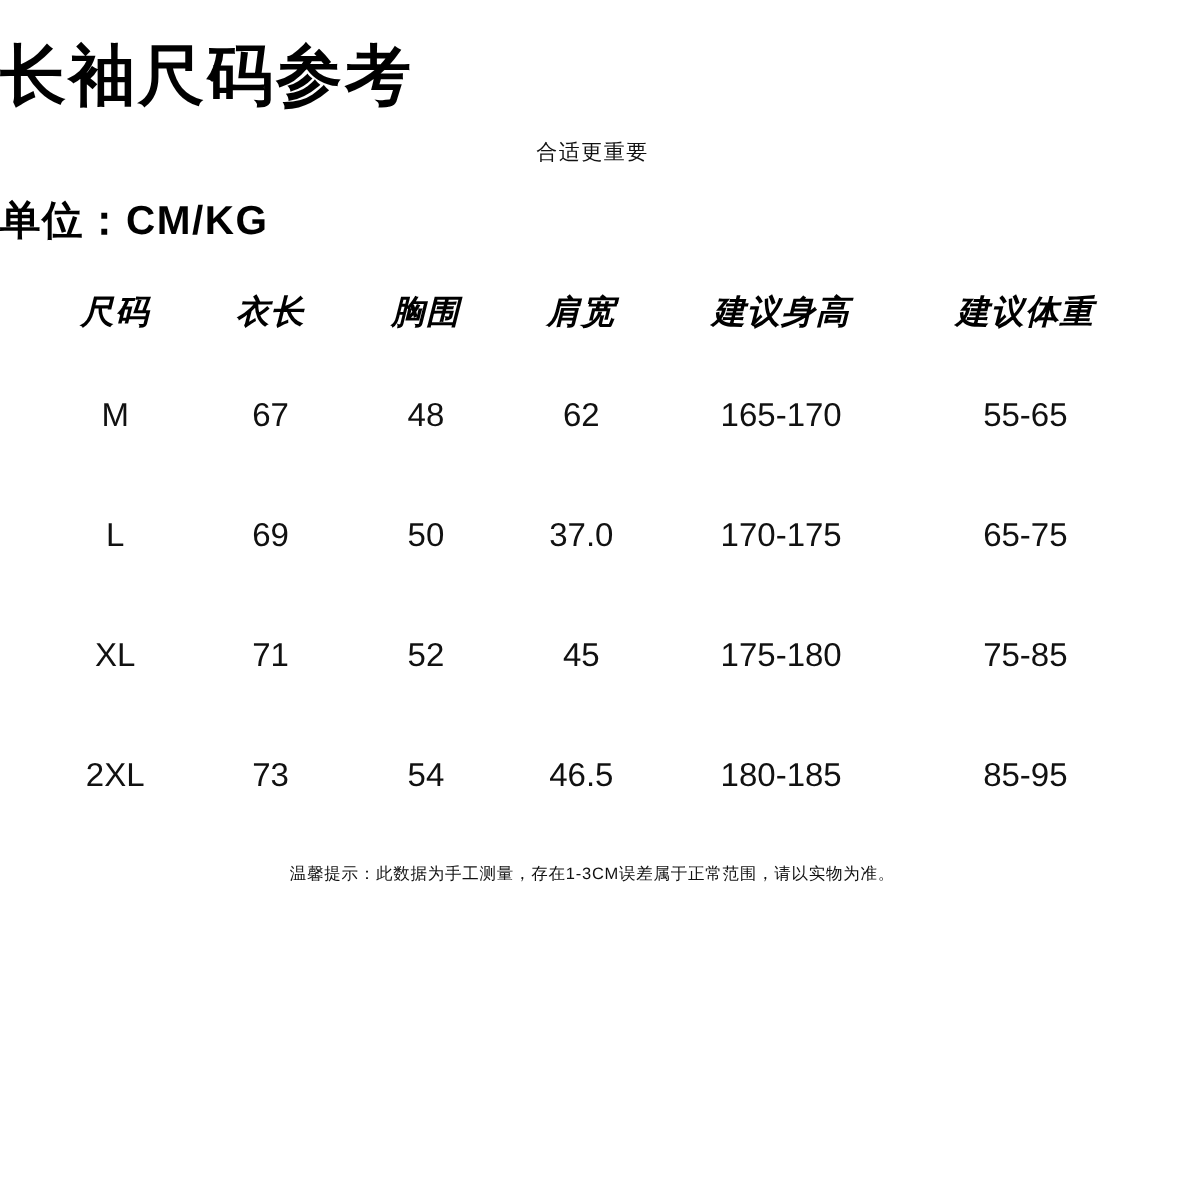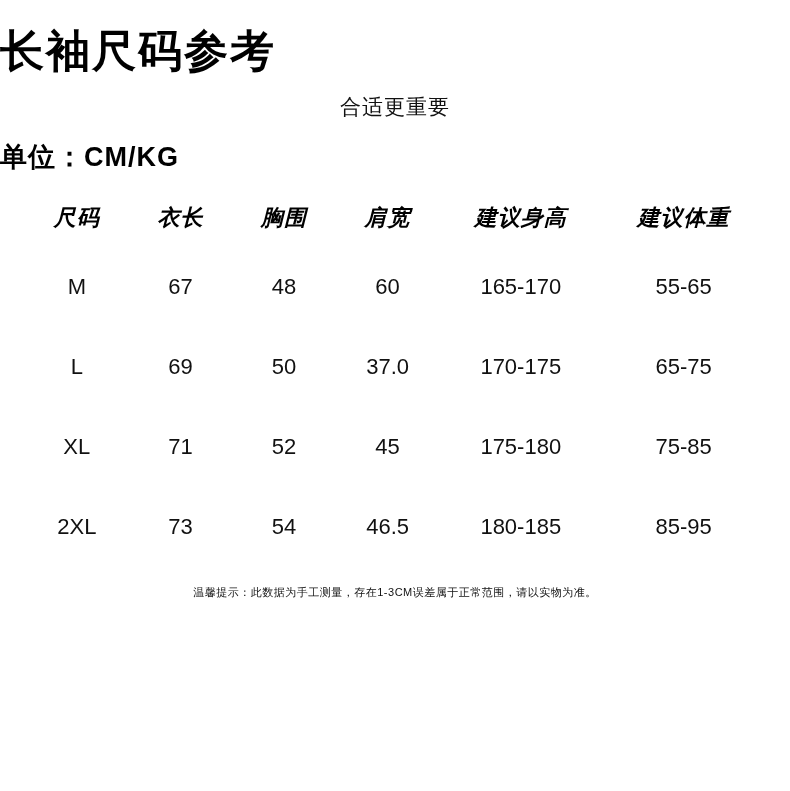--- a/index.html
+++ b/index.html
@@ -25,21 +25,21 @@
     text-align: left;
     font-size: 44px;
     font-weight: bold;
     letter-spacing: 2px;
     margin-top: 26px;
     line-height: 1.15;
     color: #000000;
   }
   .subtitle {
     text-align: center;
-    font-size: 21px;
+    font-size: 14px;
     margin-top: 16px;
     color: #111111;
     letter-spacing: 1px;
   }
   .unit {
     text-align: left;
     font-size: 27px;
     font-weight: bold;
     margin-top: 18px;
     color: #000000;
@@ -107,21 +107,21 @@
         <th>肩宽</th>
         <th>建议身高</th>
         <th>建议体重</th>
       </tr>
     </thead>
     <tbody>
       <tr>
         <td>M</td>
         <td>67</td>
         <td>48</td>
-        <td>60</td>
+        <td>62</td>
         <td>165-170</td>
         <td>55-65</td>
       </tr>
       <tr>
         <td>L</td>
         <td>69</td>
         <td>50</td>
         <td>37.0</td>
         <td>170-175</td>
         <td>65-75</td>

